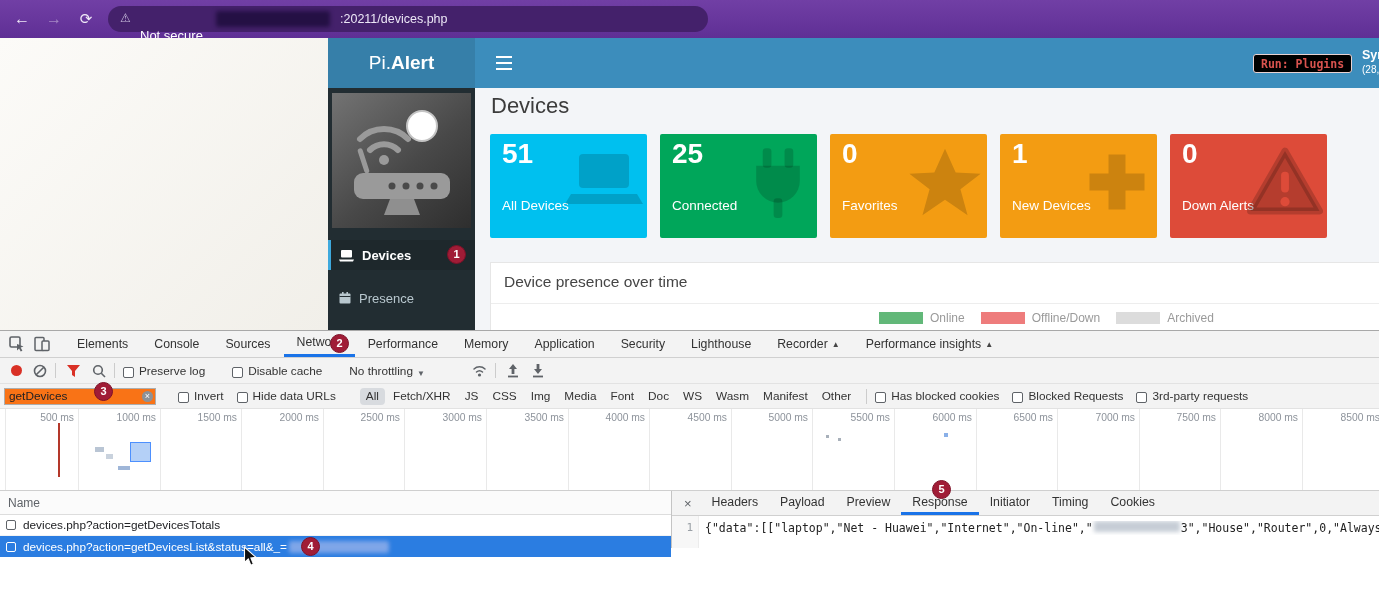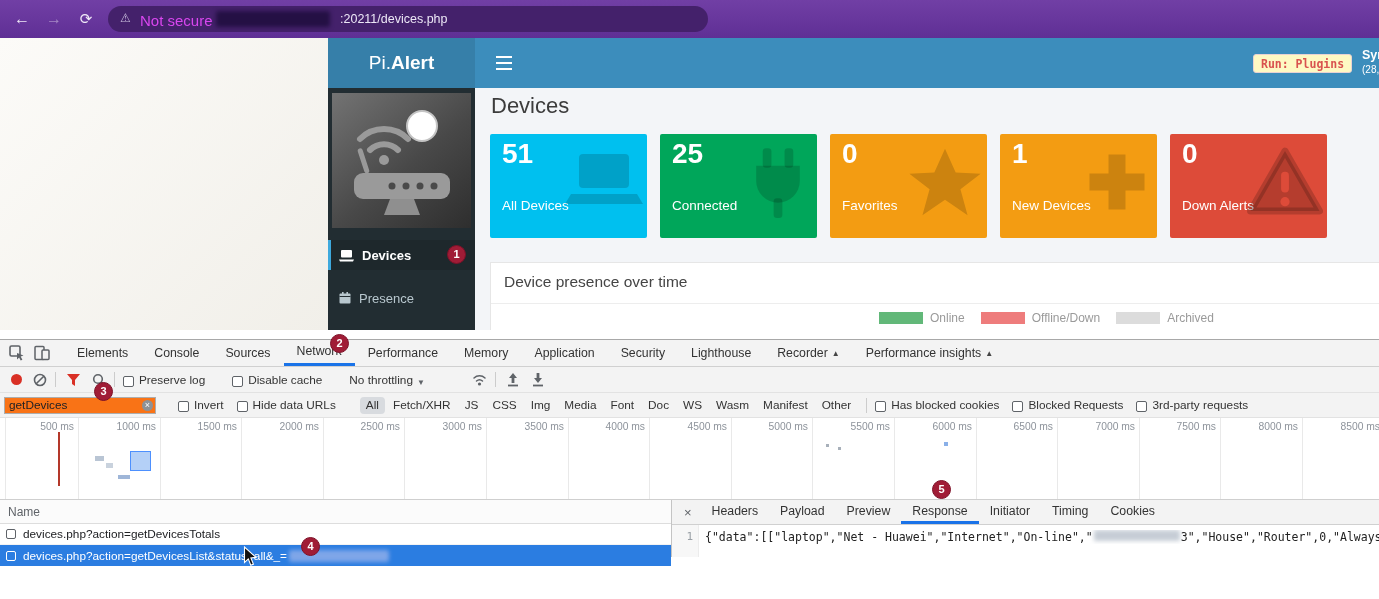--- a/index.html
+++ b/index.html
@@ -7,38 +7,38 @@
   #screen{position:relative;width:1379px;height:599px;overflow:hidden;}
 
   
   .browser-bar{position:absolute;left:0;top:0;width:1379px;height:38px;background:linear-gradient(#713fa5,#5f2f95);}
   .nav-btn{position:absolute;top:7px;width:24px;height:24px;color:#efe9f7;font-size:16px;line-height:23px;text-align:center;}
   #nav-back{left:10px}
   #nav-fwd{left:42px;color:rgba(239,233,247,.45)}
   #nav-reload{left:74px;font-size:15px}
   .omnibox{position:absolute;left:108px;top:6px;width:600px;height:26px;background:#44216b;border-radius:13px;}
   .omni-warning{position:absolute;left:12px;top:5px;color:#c9bedd;font-size:12px}
-  .omni-notsecure{position:absolute;left:32px;top:6px;color:#d946ef;font-size:15px}
+  .omni-notsecure{position:absolute;left:32px;top:22px;color:#ffffff;font-size:13px}
   .omni-redact{position:absolute;left:108px;top:5px;width:114px;height:16px;background:#241044;border-radius:2px;filter:blur(2px);}
   .omni-url{position:absolute;left:232px;top:6px;color:#ece7f6;font-size:12.5px}
 
   
   .page-left{position:absolute;left:0;top:38px;width:328px;height:292px;background:linear-gradient(135deg,#fcfbf8,#f1efe9);}
   .sidebar{position:absolute;left:328px;top:38px;width:147px;height:292px;background:#222d32;}
   .logo{height:50px;background:#367fa9;color:#fff;display:flex;align-items:center;justify-content:center;font-size:19px;}
   .logo b{font-weight:bold}
   .router-img{position:absolute;left:4px;top:55px;width:139px;height:135px;background:linear-gradient(140deg,#737373,#484848 55%,#2e2e2e);}
   .menu-item{position:absolute;left:0;width:147px;height:30px;display:flex;align-items:center;font-size:13px;box-sizing:border-box;}
   #mi-devices{top:202px;background:#1e282c;border-left:3px solid #3ea9dd;color:#fff;font-weight:bold;padding-left:8px;}
   #mi-presence{top:245px;color:#b8c7ce;padding-left:11px;text-align:center;}
   .mi-icon{margin-right:8px;display:inline-flex;}
 
   .topnav{position:absolute;left:475px;top:38px;width:904px;height:50px;background:#3c8dbc;}
   .hamburger{position:absolute;left:21px;top:18px;width:16px;height:14px;background:linear-gradient(#fff 0 2px,transparent 2px 6px,#fff 6px 8px,transparent 8px 12px,#fff 12px 14px);}
-  .run-btn{position:absolute;left:778px;top:16px;height:19px;padding:0 7px;background:#fef9c3;border-radius:3px;color:#d9534f;font-family:"DejaVu Sans Mono",monospace;font-size:11.5px;font-weight:bold;line-height:19px;border:1px solid #e8d2d2;box-sizing:border-box;}
+  .run-btn{position:absolute;left:778px;top:16px;height:19px;padding:0 7px;background:#000000;border-radius:3px;color:#d9534f;font-family:"DejaVu Sans Mono",monospace;font-size:11.5px;font-weight:bold;line-height:19px;border:1px solid #e8d2d2;box-sizing:border-box;}
   .user-text{position:absolute;left:887px;top:10px;color:#fff;line-height:1.25;white-space:nowrap;}
   .user-text .l1{font-size:12.5px;font-weight:bold;display:block;}
   .user-text .l2{font-size:10px;display:block;}
 
   .content{position:absolute;left:475px;top:88px;width:904px;height:242px;background:#f3f5f8;overflow:hidden;}
   .page-title{position:absolute;left:16px;top:5px;font-size:22px;color:#3c3c3c;font-weight:500;}
   .cards{position:absolute;left:15px;top:46px;display:flex;}
   .card{width:157px;height:104px;margin-right:13px;border-radius:2px;position:relative;color:#fff;overflow:hidden;flex:none;}
   .card .val{position:absolute;left:12px;top:4px;font-size:28px;font-weight:bold;}
   .card .lbl{position:absolute;left:12px;top:64px;font-size:13.5px;}
@@ -47,21 +47,21 @@
 
   .presence-panel{position:absolute;left:15px;top:174px;width:895px;height:72px;background:#fff;border:1px solid #e6e6e6;border-bottom:none;box-sizing:border-box;}
   .presence-title{position:absolute;left:13px;top:10px;font-size:15.5px;color:#454545;}
   .presence-divider{position:absolute;left:0;right:0;top:40px;height:1px;background:#ededed;}
   .legend{position:absolute;left:388px;top:48px;display:flex;align-items:center;font-size:12px;color:#9a9a9a;}
   .legend .item{display:flex;align-items:center;margin-right:16px;}
   .legend .sw{width:44px;height:12px;margin-right:7px;flex:none;}
   .sw-online{background:#62b879}.sw-offline{background:#ee7c7c}.sw-archived{background:#dcdcdc}
 
   
-  .devtools{position:absolute;left:0;top:330px;width:1379px;height:218px;background:#fff;border-top:1px solid #a8a8a8;box-sizing:border-box;margin-top:9px;}
+  .devtools{position:absolute;left:0;top:330px;width:1379px;height:218px;background:#fff;border-top:1px solid #a8a8a8;box-sizing:border-box;}
   .dt-tabbar{position:absolute;left:0;top:0;right:0;height:27px;background:#f3f3f3;border-bottom:1px solid #d0d0d0;display:flex;align-items:center;box-sizing:border-box;}
   .dt-icon{margin-left:9px;display:inline-flex;}
   .dt-tabs{display:flex;margin-left:14px;height:26px;}
   .dt-tab{padding:0 13px;font-size:12.3px;color:#333;height:26px;line-height:25px;box-sizing:border-box;white-space:nowrap;display:flex;align-items:center;}
   .dt-tab.sel{border-bottom:3px solid #1a73e8;}
   .exp{font-size:8px;margin-left:4px;color:#444;}
 
   .dt-toolbar{position:absolute;top:27px;left:0;right:0;height:26px;background:#f3f3f3;border-bottom:1px solid #e2e2e2;display:flex;align-items:center;font-size:11.8px;color:#333;box-sizing:border-box;}
   .sep{width:1px;height:15px;background:#ccc;margin:0 8px;flex:none;}
   .grp{display:flex;align-items:flex-end;margin-right:13px;white-space:nowrap;}

